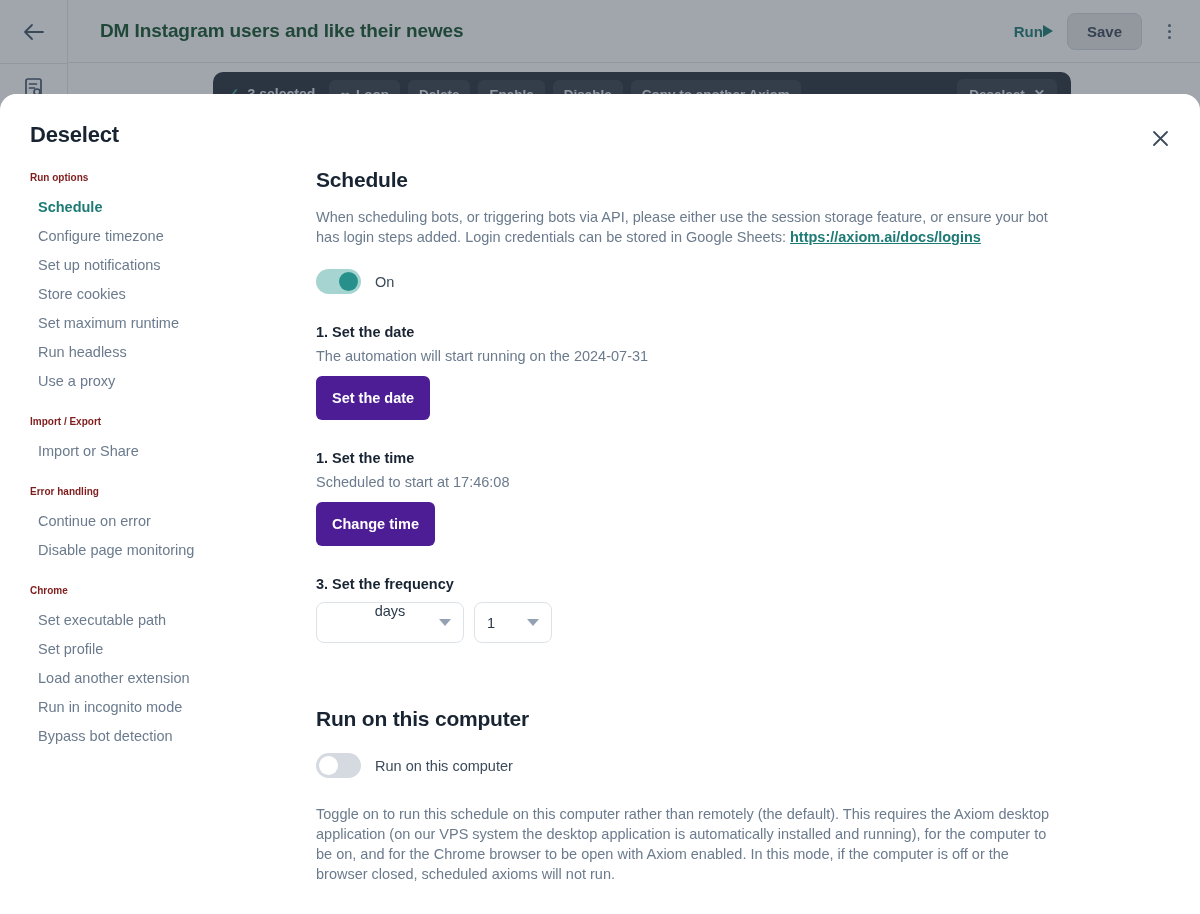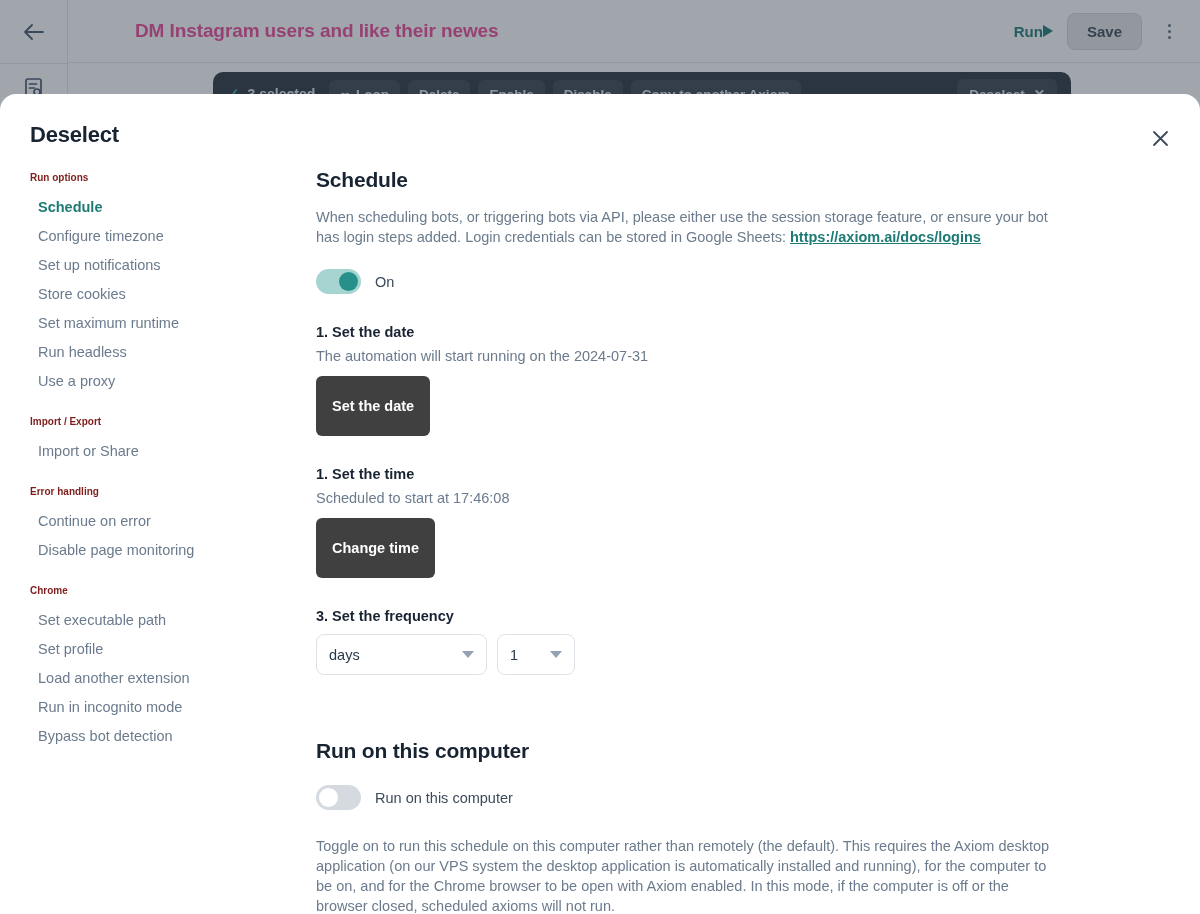--- a/index.html
+++ b/index.html
@@ -35,23 +35,22 @@
     background: #e3e6ea;
   }
 
   #topbar {
     position: absolute; left: 68px; top: 0; right: 0; height: 63px;
     border-bottom: 1px solid #e3e6ea;
     display: flex; align-items: center;
     padding: 0 18px 0 32px;
   }
   #bot-title {
-    font-size: 19px; font-weight: 700; color: #ec4899;
+    font-size: 19px; font-weight: 700; color: #14532d;
     letter-spacing: -0.1px;
-    margin-left: 35px;
   }
   #topbar-right {
     margin-left: auto; display: flex; align-items: center; gap: 14px;
   }
   #run-button {
     display: flex; align-items: center; 
     color: #1d7a74; font-size: 15px; font-weight: 700;
     background: none; border: none; cursor: pointer;
     font-family: inherit;
   }
@@ -170,38 +169,38 @@
   .toggle.on .knob { right: 3px; background: #27908a; }
   .toggle.off .knob { left: 3px; background: #ffffff; }
   .toggle-label { font-size: 14.5px; color: #3c4a5a; }
 
   .step { margin-top: 30px; }
   .step-title {
     font-size: 14.5px; font-weight: 700; color: #192433; margin-bottom: 8px;
   }
   .step-desc { font-size: 14.5px; color: #6b7b8d; margin-bottom: 12px; }
   .primary-btn {
-    background: #404040; color: #fff; border: none; border-radius: 6px;
-    font-size: 14.5px; font-weight: 700; padding: 22px 16px;
+    background: #4c1d95; color: #fff; border: none; border-radius: 6px;
+    font-size: 14.5px; font-weight: 700; padding: 14px 16px;
     cursor: pointer; font-family: inherit;
   }
 
   .select-row { display: flex; gap: 10px; margin-top: 10px; }
   .select {
     border: 1px solid #dde2e8; border-radius: 8px; background: #fff;
     height: 41px; display: flex; align-items: center;
     padding: 0 12px; cursor: pointer;
   }
   .select .val { font-size: 14.5px; color: #2b3a4a; }
   .select .chev {
     margin-left: auto; width: 0; height: 0;
     border-left: 6px solid transparent; border-right: 6px solid transparent;
     border-top: 7px solid #93a1b2;
   }
-  #select-unit { width: 171px; }
+  #select-unit { width: 148px; flex-direction: column; }
   #select-count { width: 78px; }
 
   #run-computer-block { margin-top: 64px; }
   #run-computer-desc { margin-top: 26px; max-width: 740px; }
 </style>
 </head>
 <body>
 
 <div id="app-bg">
 

